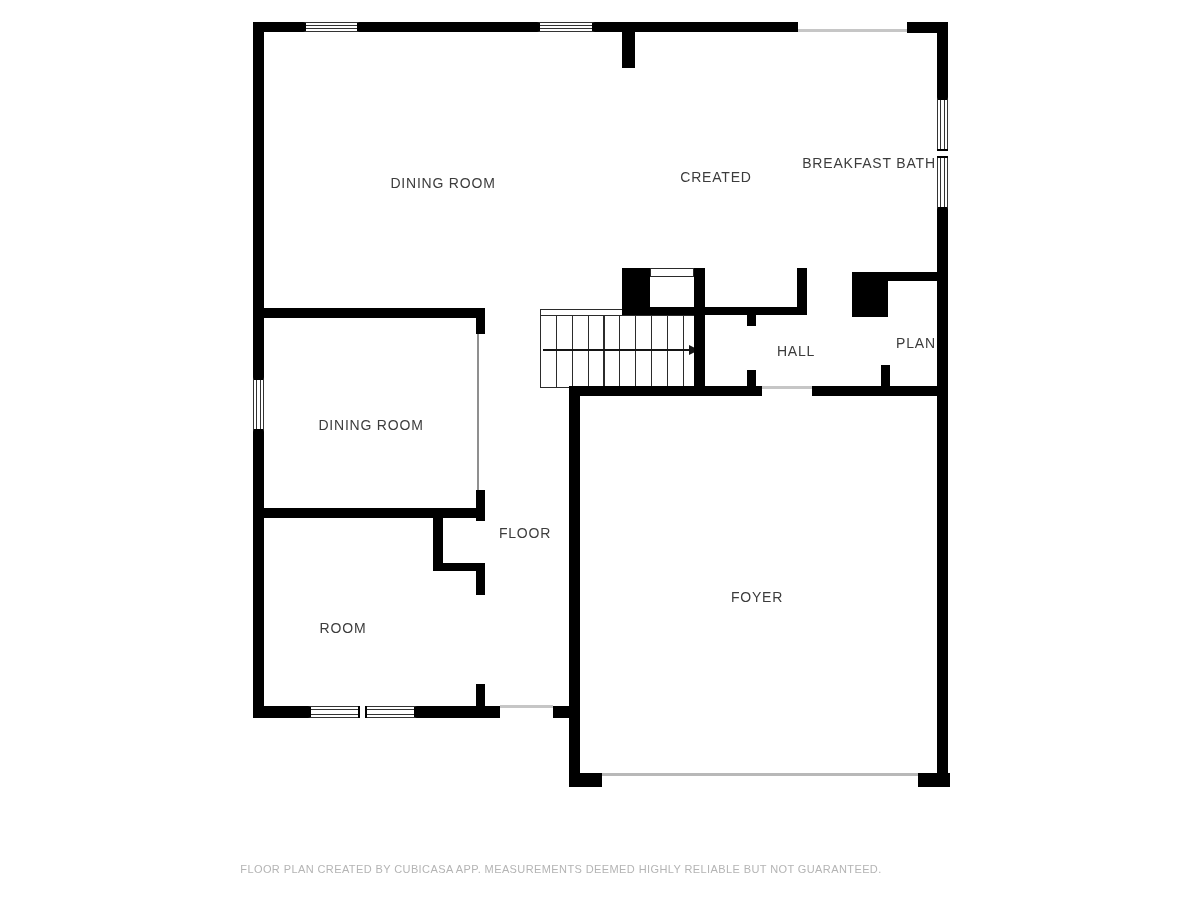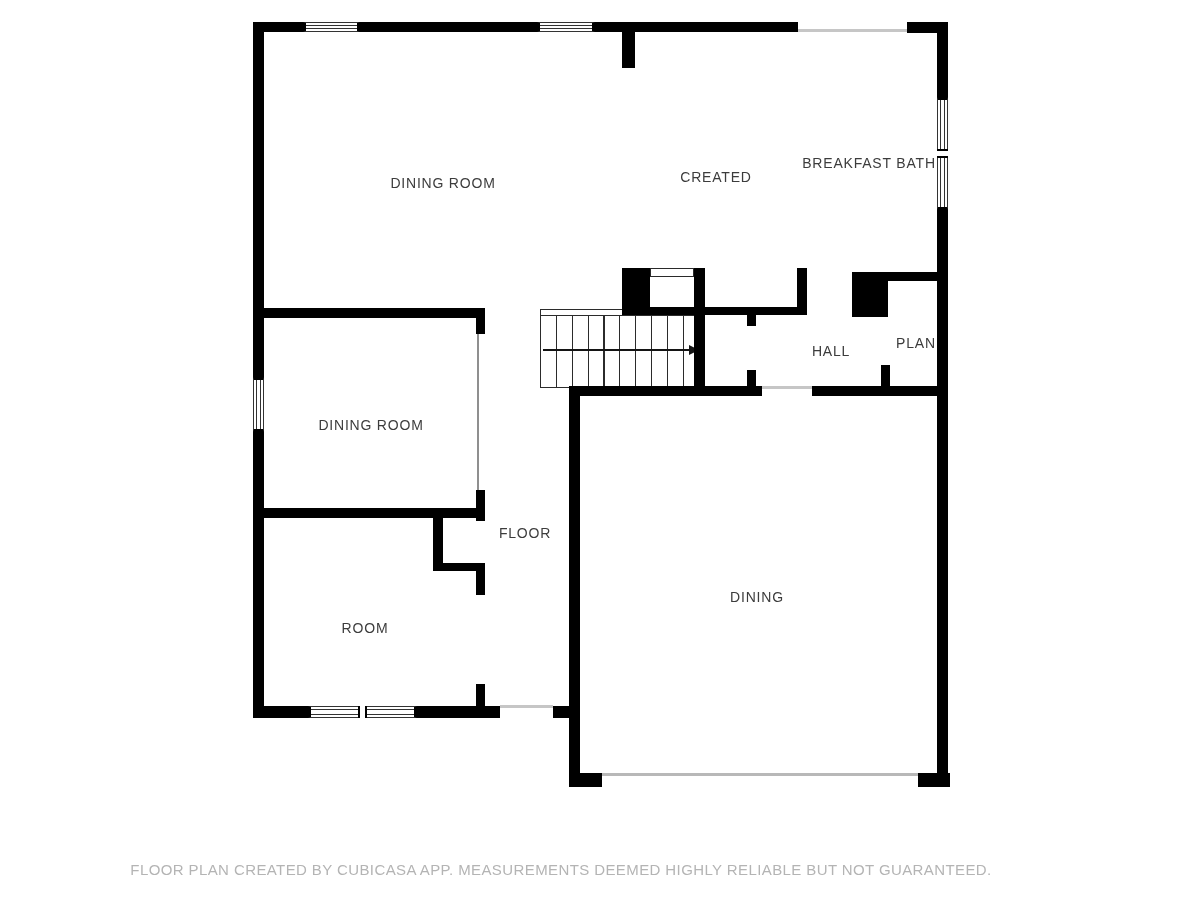--- a/index.html
+++ b/index.html
@@ -4,21 +4,21 @@
 <style>
   html,body{margin:0;padding:0;background:#ffffff;}
   #canvas{position:relative;width:1200px;height:900px;background:#ffffff;overflow:hidden;
           font-family:"Liberation Sans","DejaVu Sans",sans-serif;}
   .w{position:absolute;background:#000000;}
   .tl{position:absolute;background:#c6c6c6;}
   .ol{position:absolute;background:#8f8f8f;}
   .rail{position:absolute;background:#ffffff;border:1.3px solid #2a2a2a;box-sizing:border-box;}
   .lbl{position:absolute;transform:translate(-50%,-50%);color:#3c3c3c;font-size:14px;
        letter-spacing:0.8px;white-space:nowrap;z-index:30;}
-  .footer-note{position:absolute;transform:translate(-50%,-50%);color:#b4b4b4;font-size:15px;
+  .footer-note{position:absolute;transform:translate(-50%,-50%);color:#b4b4b4;font-size:11px;
        letter-spacing:0.4px;white-space:nowrap;z-index:30;}
   
   .win{position:absolute;background:#ffffff;box-sizing:border-box;z-index:20;}
   .win-h{border:1px solid #333;border-left:3px solid #000;border-right:3px solid #000;}
   .win-h .wi{position:absolute;left:0;right:0;top:2px;bottom:2px;border-top:1px solid #333;border-bottom:1px solid #333;}
   .win-v{border:1px solid #333;border-top:3px solid #000;border-bottom:3px solid #000;}
   .win-v .wi{position:absolute;top:0;bottom:0;left:2px;right:2px;border-left:1px solid #333;border-right:1px solid #333;}
   .wdiv-h{position:absolute;top:-1px;bottom:-1px;width:9px;left:calc(50% - 4.5px);background:#ffffff;
           border-left:2.5px solid #000;border-right:2.5px solid #000;box-sizing:border-box;}
   .wdiv-v{position:absolute;left:-1px;right:-1px;height:9px;top:calc(50% - 4.5px);background:#ffffff;
@@ -111,22 +111,22 @@
       <span class="wi"></span>
     </div>
   <div class="win win-h" style="left:308px;top:706px;width:109px;height:12px">
       <span class="wi"></span>
       <span class="wdiv-h"></span>
     </div>
 
   <div class="lbl" style="left:443px;top:183px">DINING ROOM</div>
   <div class="lbl" style="left:716px;top:177px">CREATED</div>
   <div class="lbl" style="left:869px;top:163px">BREAKFAST BATH</div>
-  <div class="lbl" style="left:831px;top:351px">HALL</div>
+  <div class="lbl" style="left:796px;top:351px">HALL</div>
   <div class="lbl" style="left:916px;top:343px">PLAN</div>
   <div class="lbl" style="left:371px;top:425px">DINING ROOM</div>
   <div class="lbl" style="left:525px;top:533px">FLOOR</div>
-  <div class="lbl" style="left:365px;top:628px">ROOM</div>
-  <div class="lbl" style="left:757px;top:597px">DINING</div>
+  <div class="lbl" style="left:343px;top:628px">ROOM</div>
+  <div class="lbl" style="left:757px;top:597px">FOYER</div>
 
   <div class="footer-note" style="left:561px;top:869px">FLOOR PLAN CREATED BY CUBICASA APP. MEASUREMENTS DEEMED HIGHLY RELIABLE BUT NOT GUARANTEED.</div>
 
 </div>
 
 </body></html>

